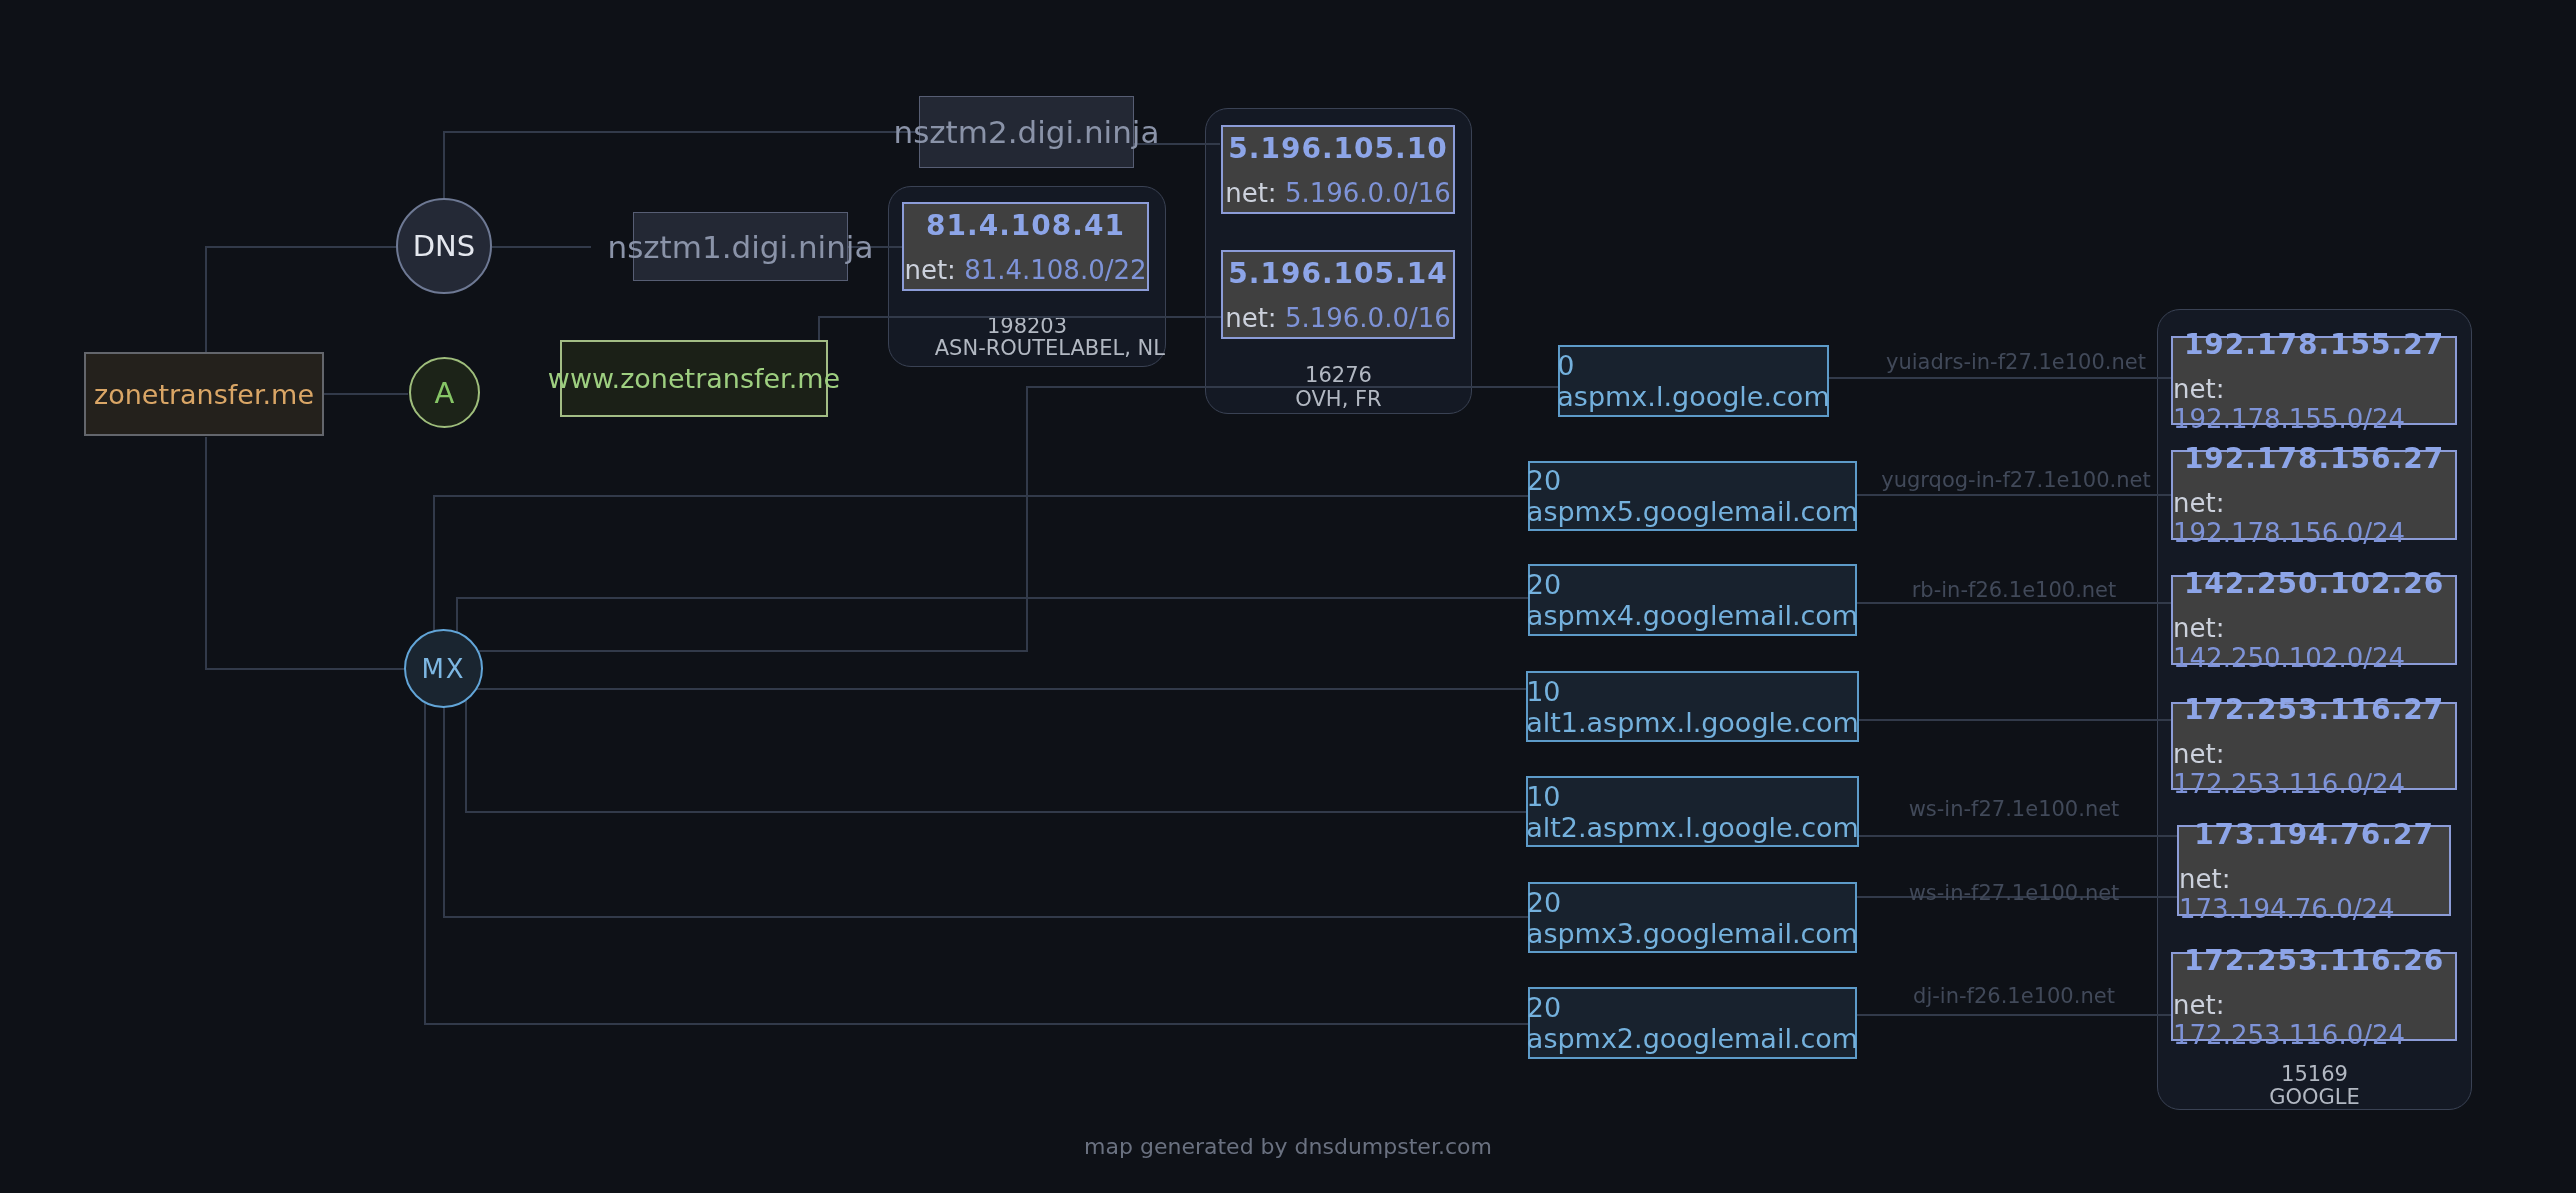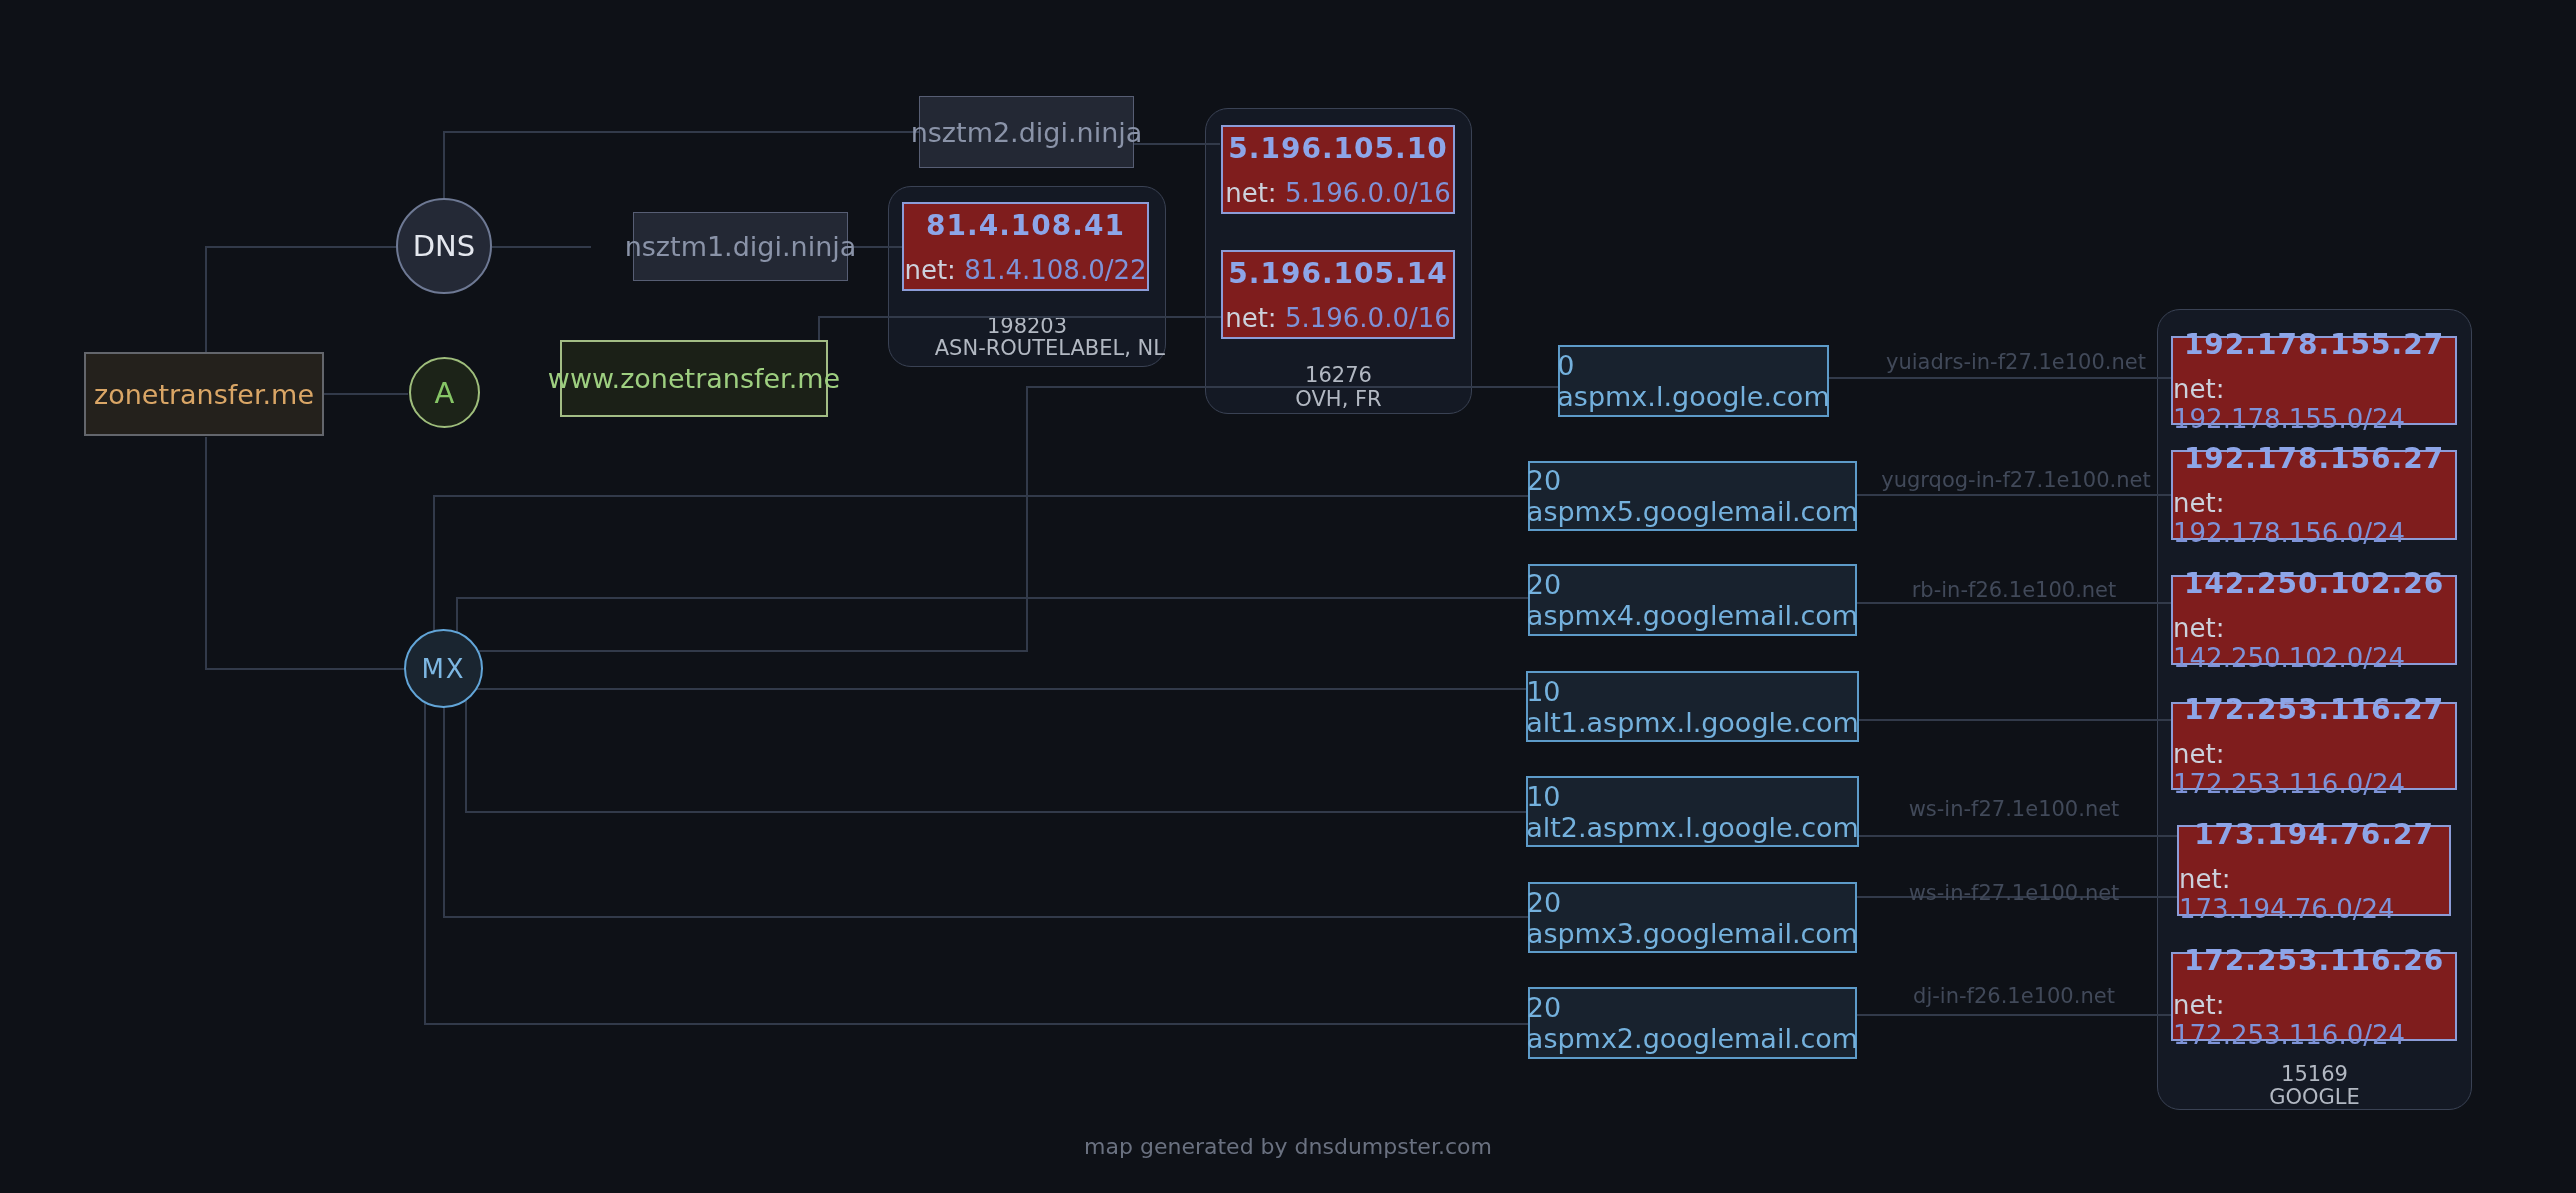--- a/index.html
+++ b/index.html
@@ -7,24 +7,24 @@
           font-family:"DejaVu Sans","Liberation Sans",sans-serif;}
   .edge{position:absolute;background:#323a4a;}
   .group{position:absolute;border:1.9px solid #3a4254;border-radius:23px;background:#141924;}
   .group-label{position:absolute;left:0;right:0;text-align:center;color:#b2b8c2;font-size:21px;line-height:25px;}
   .circle{position:absolute;border-radius:50%;display:flex;align-items:center;justify-content:center;box-sizing:border-box;}
   .circle.dns{background:#242936;border:2.9px solid #6e7994;color:#e4e7ee;font-size:29px;}
   .circle.a{background:#1c2318;border:2.9px solid #9fbe7c;color:#86c566;font-size:29px;}
   .circle.mx{background:#1a2530;border:2.9px solid #62a5d8;color:#7db7e2;font-size:26px;letter-spacing:1.9px;}
   .node{position:absolute;box-sizing:border-box;display:flex;align-items:center;justify-content:center;}
   .domain{background:#24211c;border:2.9px solid #63666c;color:#daa666;font-size:27px;}
-  .ns{background:#232834;border:1.9px solid #575e74;color:#8a93a8;font-size:27px;}
+  .ns{background:#232834;border:1.9px solid #575e74;color:#8a93a8;font-size:31px;}
   .www{background:#1b2017;border:2.9px solid #a3bd85;color:#9ecf80;font-size:27px;}
   .mxbox{background:#18222e;border:2.9px solid #5d9bc9;color:#74b1dd;font-size:27px;}
-  .ipbox{background:#7f1d1d;border:2.9px solid #8c9cd8;flex-direction:column;gap:13px;}
+  .ipbox{background:#404040;border:2.9px solid #8c9cd8;flex-direction:column;gap:13px;}
   .ipbox .ip{color:#8da5e8;font-size:28px;font-weight:bold;letter-spacing:1px;}
   .ipbox .netline{font-size:26px;}
   .ipbox .netlabel{color:#ccd1dc;}
   .ipbox .netval{color:#7e93d8;}
   .edgelabel{position:absolute;color:#414959;font-size:21px;text-align:center;}
   .footer{position:absolute;left:0;right:0;top:1134px;text-align:center;color:#6a7180;font-size:22px;}
 </style>
 </head>
 <body>
 

